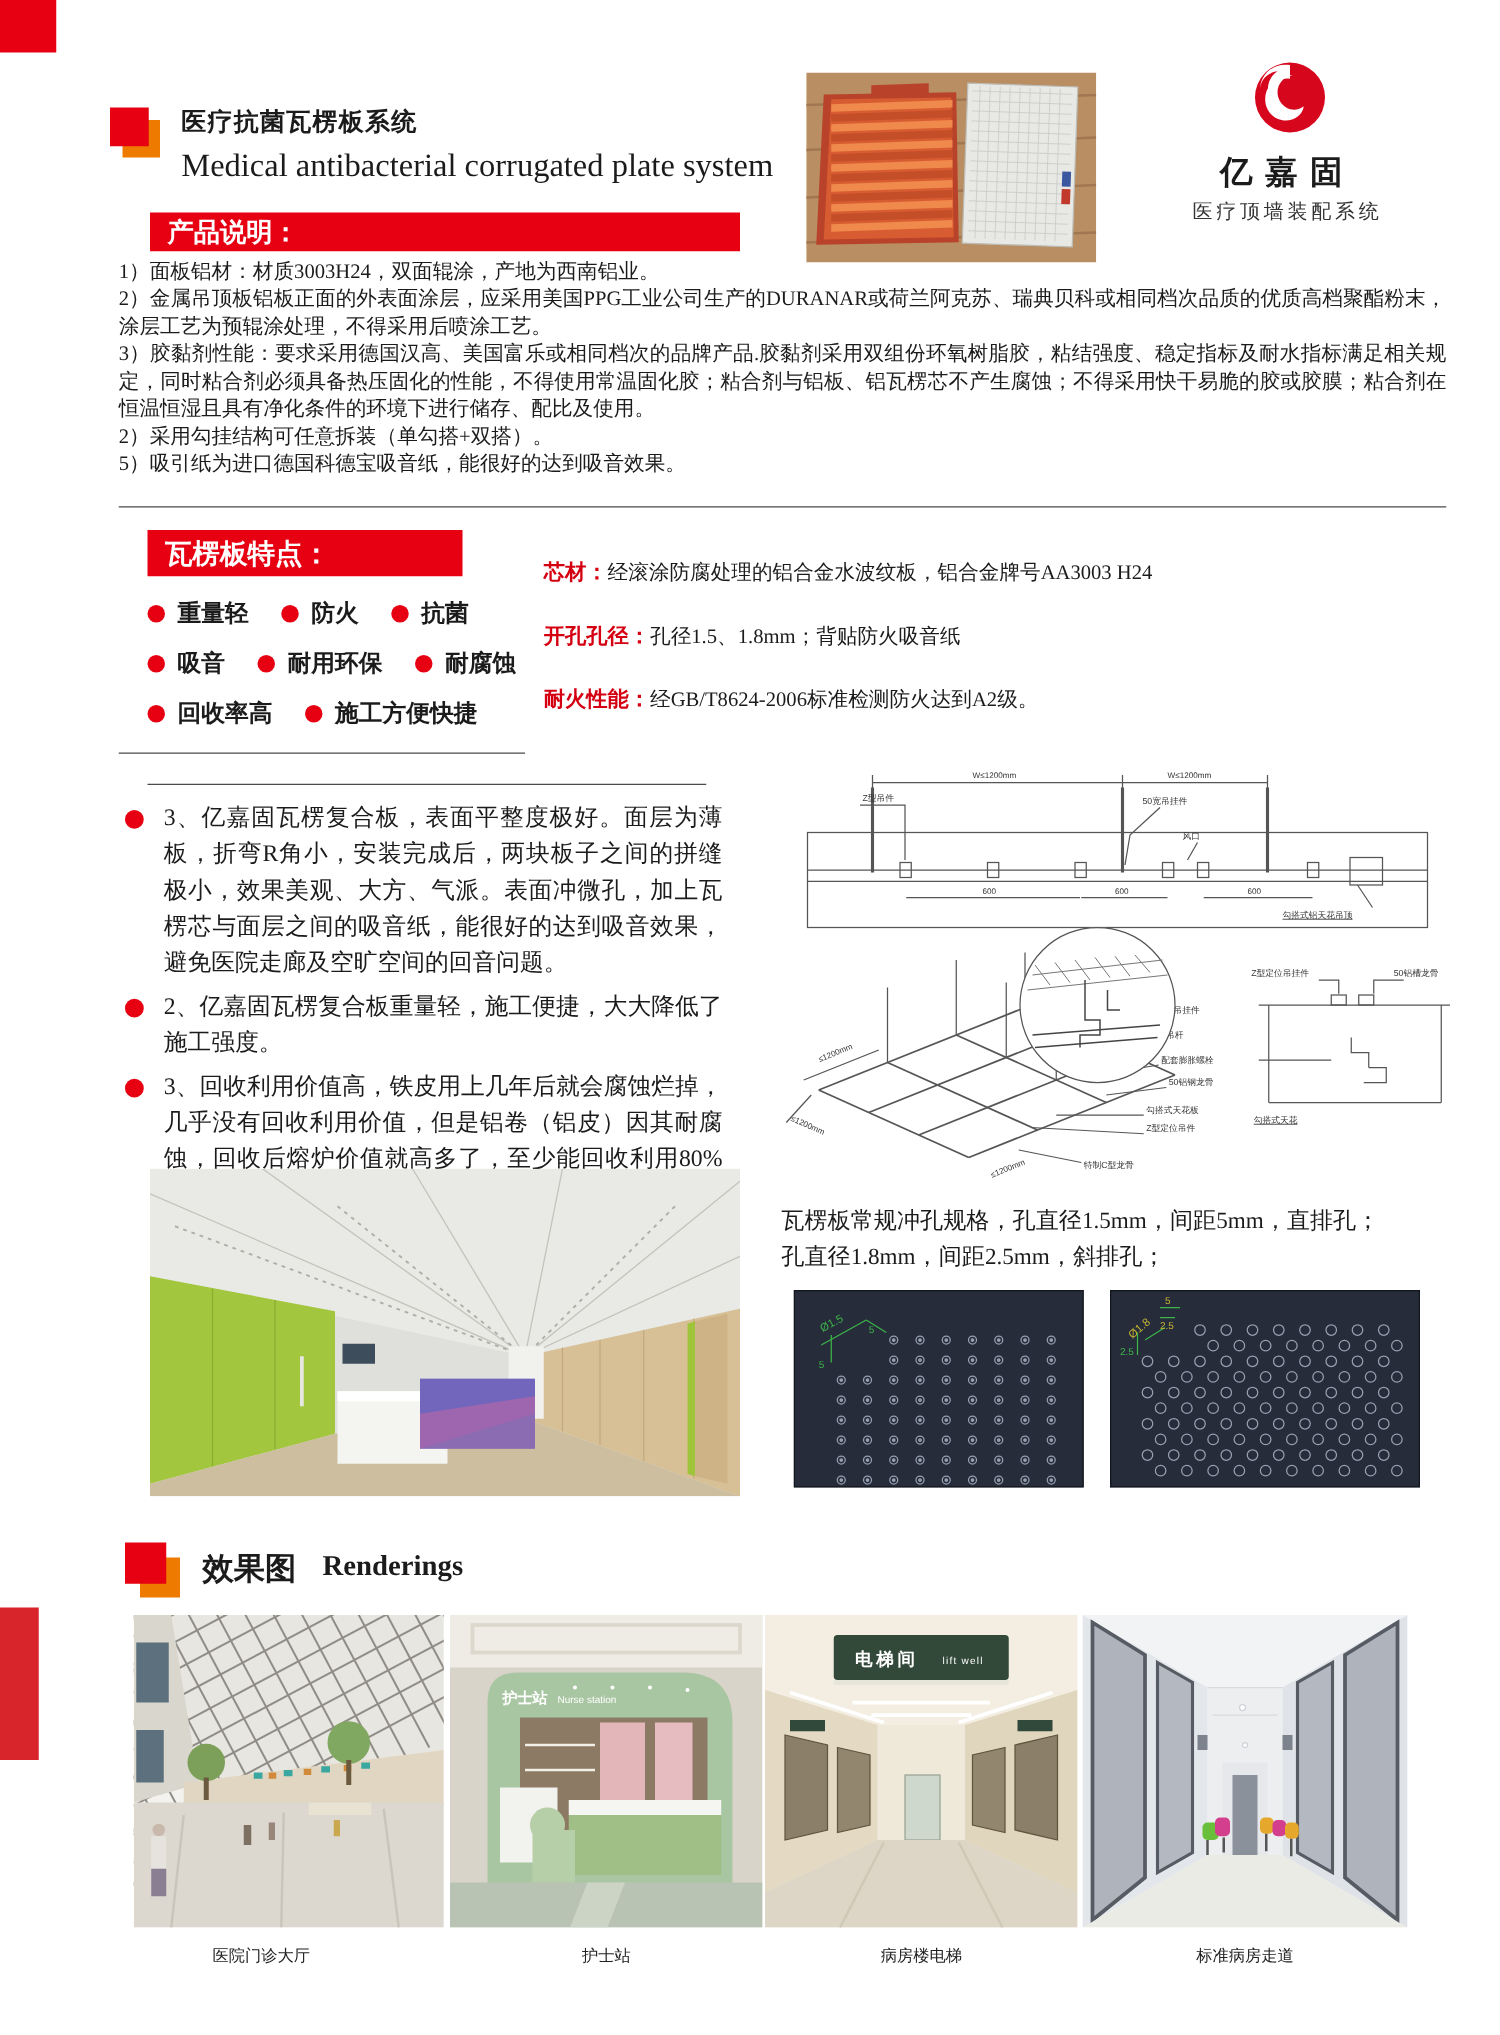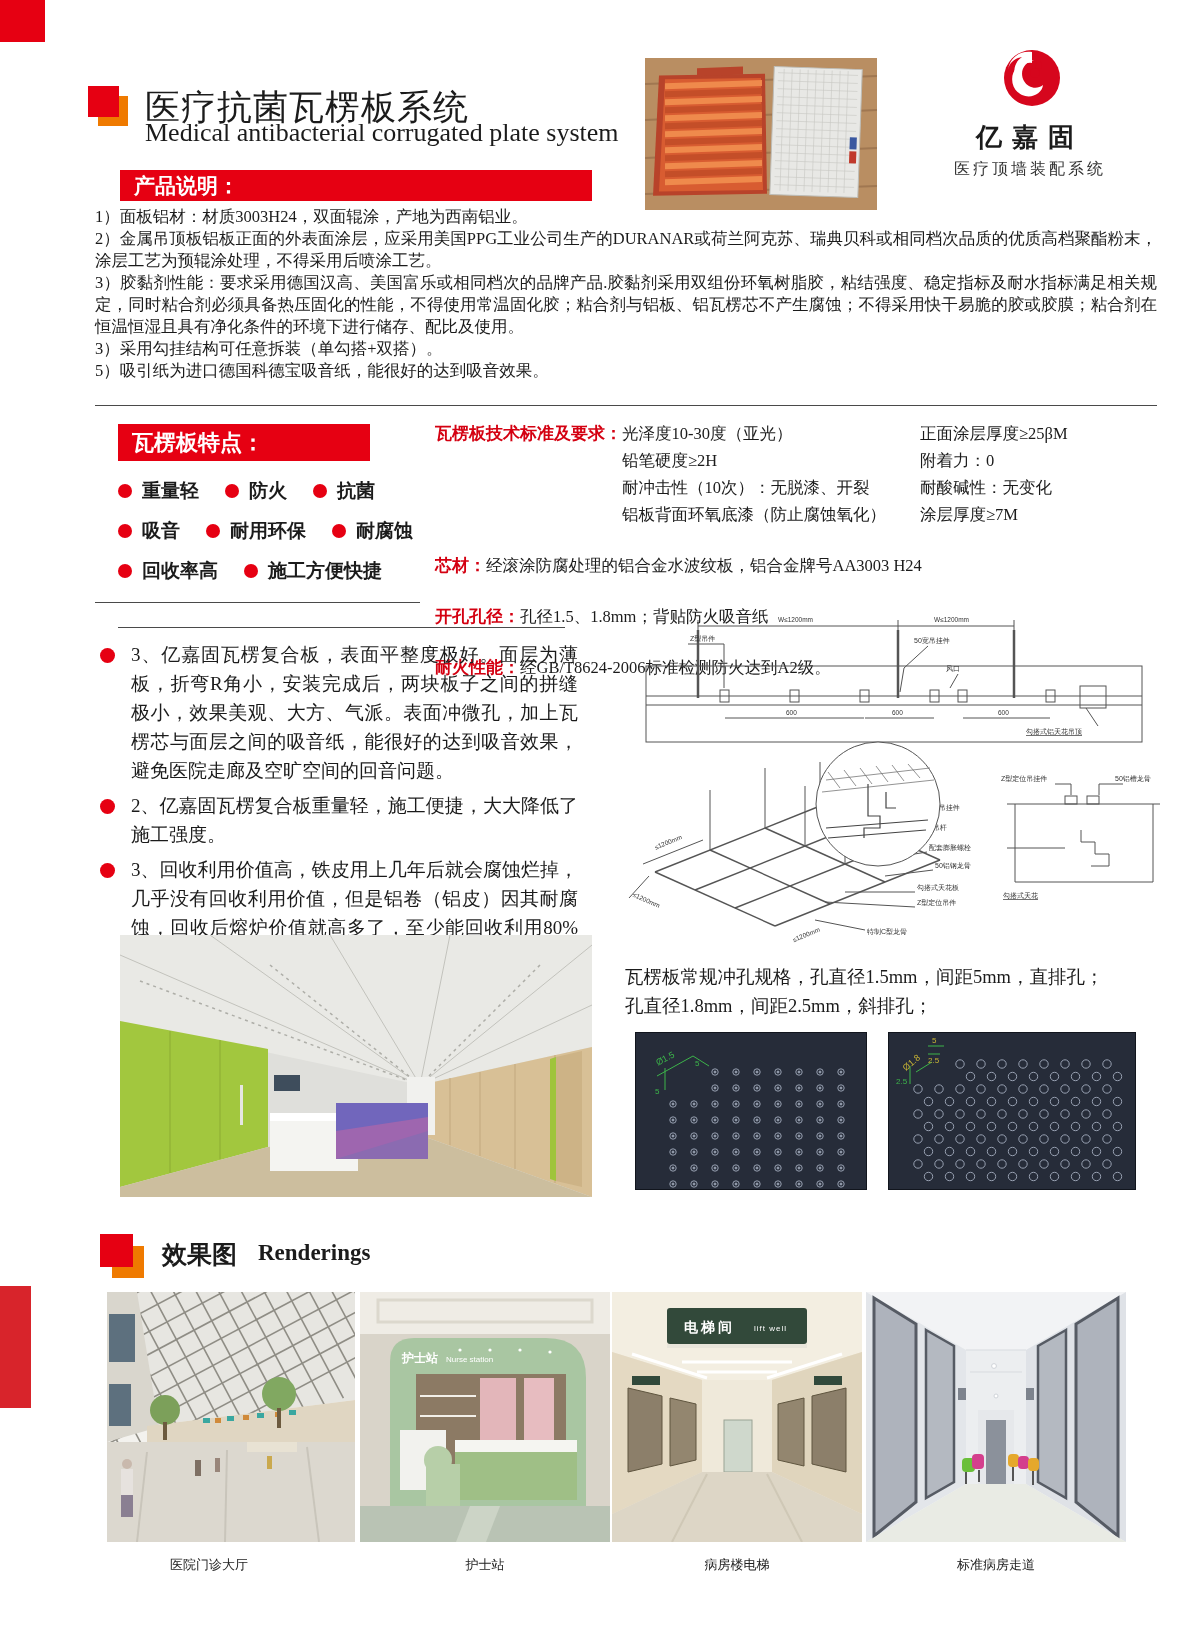--- a/index.html
+++ b/index.html
@@ -7,21 +7,21 @@
         font-family:"Liberation Serif",serif;color:#1b1b1b;}
   .abs{position:absolute;}
 
   
   .corner-red{background:#e60012;}
   .sq-wrap{position:relative;}
   .sq-orange{position:absolute;background:#ef7a00;}
   .sq-red{position:absolute;background:#e60012;}
 
   
-  .title-zh{font-size:35px;font-weight:normal;letter-spacing:1px;}
+  .title-zh{font-size:20px;font-weight:bold;letter-spacing:1px;}
   .title-en{font-size:26px;font-weight:normal;}
   .banner{background:#e60012;color:#fff;font-weight:bold;font-size:21px;
           display:flex;align-items:center;padding-left:14px;box-sizing:border-box;}
 
   
   .pd-line{font-size:16.5px;line-height:22px;text-align:justify;}
 
   
   .feat-row{display:flex;align-items:center;gap:26px;margin-bottom:14px;}
   .feat-item{display:flex;align-items:center;gap:10px;
@@ -146,21 +146,21 @@
   </div>
 
   <div class="abs banner" style="left:120px;top:170px;width:472px;height:31px;">
     <span>产品说明：</span>
   </div>
 
   <div class="abs" id="pd-list" style="left:95px;top:206px;width:1062px;">
       <div class="pd-line">1）面板铝材：材质3003H24，双面辊涂，产地为西南铝业。</div>
       <div class="pd-line">2）金属吊顶板铝板正面的外表面涂层，应采用美国PPG工业公司生产的DURANAR或荷兰阿克苏、瑞典贝科或相同档次品质的优质高档聚酯粉末，涂层工艺为预辊涂处理，不得采用后喷涂工艺。</div>
       <div class="pd-line">3）胶黏剂性能：要求采用德国汉高、美国富乐或相同档次的品牌产品.胶黏剂采用双组份环氧树脂胶，粘结强度、稳定指标及耐水指标满足相关规定，同时粘合剂必须具备热压固化的性能，不得使用常温固化胶；粘合剂与铝板、铝瓦楞芯不产生腐蚀；不得采用快干易脆的胶或胶膜；粘合剂在恒温恒湿且具有净化条件的环境下进行储存、配比及使用。</div>
-      <div class="pd-line">3）采用勾挂结构可任意拆装（单勾搭+双搭）。</div>
+      <div class="pd-line">2）采用勾挂结构可任意拆装（单勾搭+双搭）。</div>
       <div class="pd-line">5）吸引纸为进口德国科德宝吸音纸，能很好的达到吸音效果。</div>
     </div>
 
   <div class="abs hline" style="left:95px;top:405px;width:1062px;"></div>
 
   <div class="abs banner" style="left:118px;top:424px;width:252px;height:37px;font-size:22px;">
     <span>瓦楞板特点：</span>
   </div>
 
   <div class="abs" id="feat-rows" style="left:118px;top:478px;width:310px;">
@@ -198,35 +198,20 @@
           <span>回收率高</span>
         </div>
         <div class="feat-item">
           <span class="dot"></span>
           <span>施工方便快捷</span>
         </div>
       </div>
     </div>
 
   <div class="abs" style="left:435px;top:420px;width:722px;">
-    <div style="display:flex;">
-      <div class="red-label" style="font-size:17px;line-height:27px;white-space:nowrap;">瓦楞板技术标准及要求：</div>
-      <div id="tech-col1" style="width:280px;">
-          <div class="tech-line">光泽度10-30度（亚光）</div>
-          <div class="tech-line">铅笔硬度≥2H</div>
-          <div class="tech-line">耐冲击性（10次）：无脱漆、开裂</div>
-          <div class="tech-line">铝板背面环氧底漆（防止腐蚀氧化）</div>
-        </div>
-      <div id="tech-col2" style="margin-left:18px;">
-          <div class="tech-line">正面涂层厚度≥25βM</div>
-          <div class="tech-line">附着力：0</div>
-          <div class="tech-line">耐酸碱性：无变化</div>
-          <div class="tech-line">涂层厚度≥7M</div>
-        </div>
-    </div>
     <div id="tech-extras" style="margin-top:2px;">
         <div class="tech-extra"><span class="red-label">芯材：</span><span>经滚涂防腐处理的铝合金水波纹板，铝合金牌号AA3003 H24</span></div>
         <div class="tech-extra"><span class="red-label">开孔孔径：</span><span>孔径1.5、1.8mm；背贴防火吸音纸</span></div>
         <div class="tech-extra"><span class="red-label">耐火性能：</span><span>经GB/T8624-2006标准检测防火达到A2级。</span></div>
       </div>
   </div>
 
   <div class="abs hline" style="left:95px;top:602px;width:325px;"></div>
   <div class="abs hline" style="left:118px;top:627px;width:447px;"></div>
 

